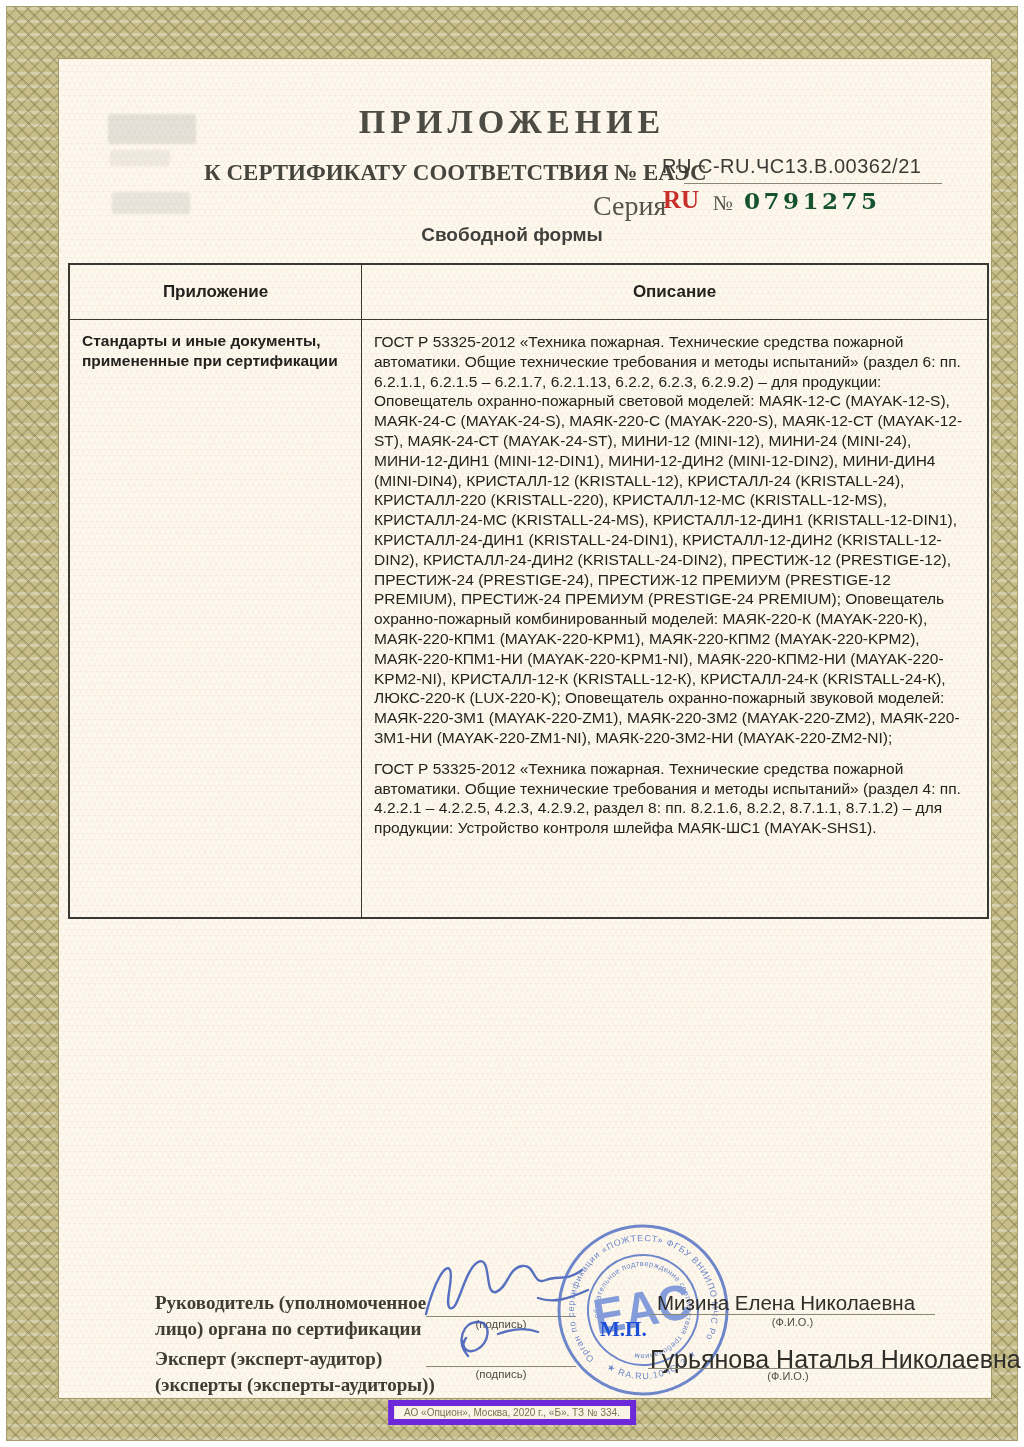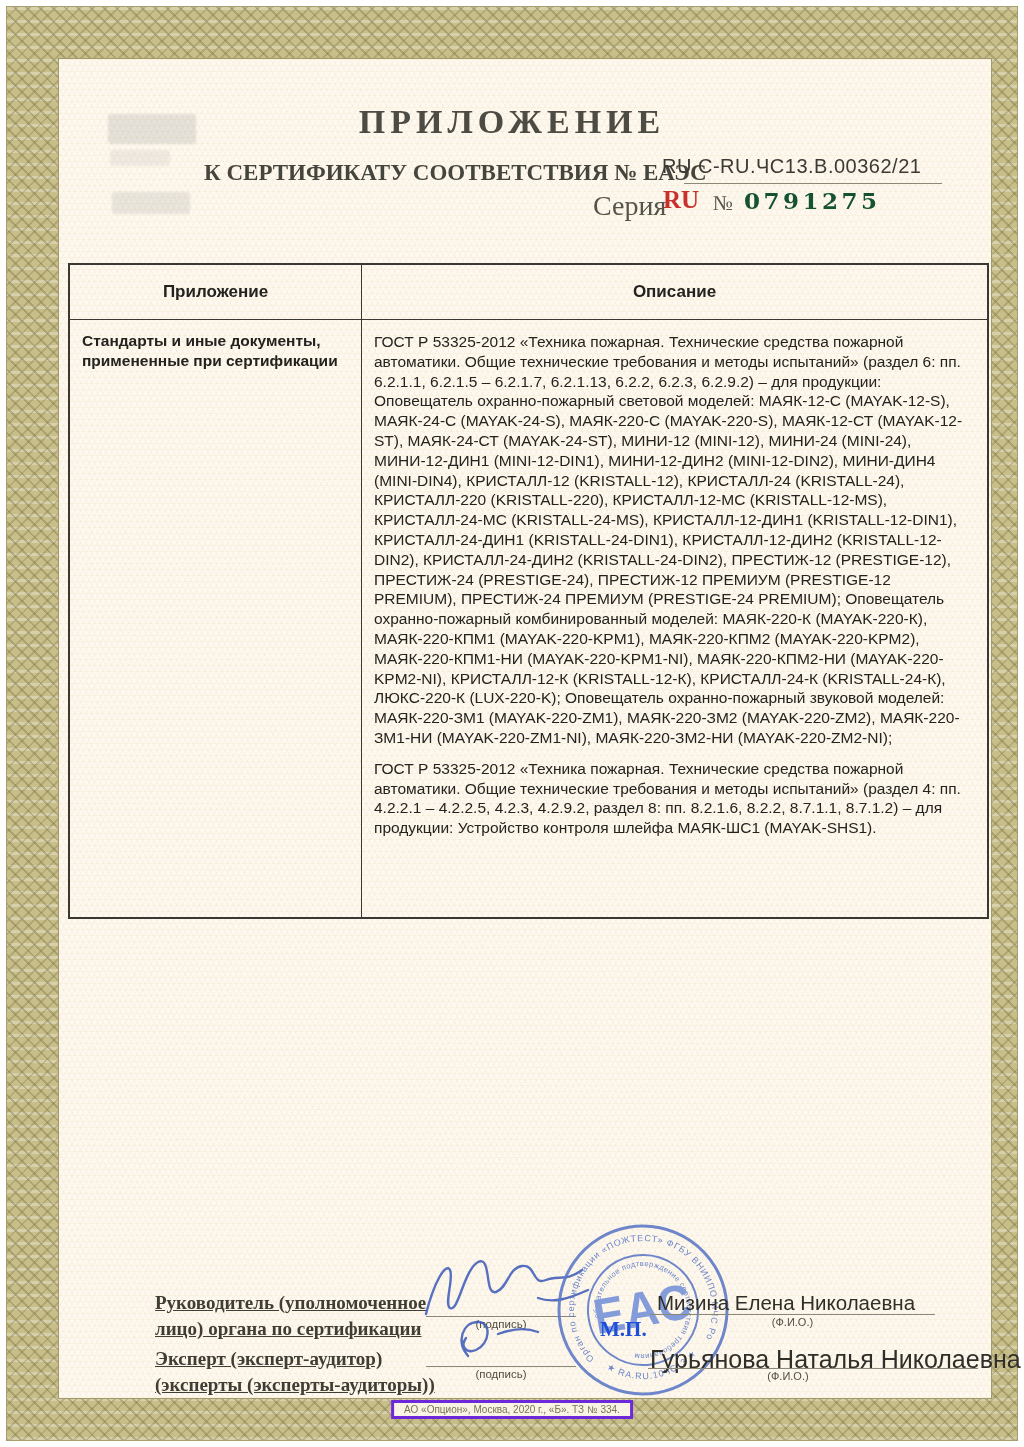--- a/index.html
+++ b/index.html
@@ -68,36 +68,36 @@
   .th-left{border-right:1.5px solid #3a3833;}
   .td-left{border-right:1.5px solid #3a3833;padding:11px 12px;
     font-weight:bold;font-size:15.5px;line-height:20px;color:#23221e;}
   .td-right{padding:12px 14px 24px 12px;font-size:15.5px;line-height:19.8px;color:#24231e;}
   .td-right p{margin:0 0 11px 0;}
   .td-right p:last-child{margin-bottom:0;}
 
   
   .sig-label{position:absolute;left:155px;width:295px;
     font-family:"Liberation Serif",serif;font-weight:600;font-size:19px;
-    line-height:26px;color:#3f3d34;text-decoration:underline;}
+    line-height:26px;color:#3f3d34;}
   .sig-line{position:absolute;height:0;border-top:1px solid #8a8878;}
   .sig-caption{position:absolute;font-size:11.5px;color:#504e44;text-align:center;}
   .person-name{position:absolute;font-size:20.5px;color:#2f2e29;white-space:nowrap;}
   .fio-caption{position:absolute;font-size:11px;color:#504e44;text-align:center;}
   .mp-label{position:absolute;left:600px;top:1317px;
     font-family:"Liberation Serif",serif;font-weight:bold;font-size:21px;color:#1d4ed8;}
 
   .stamp{position:absolute;left:553px;top:1220px;width:180px;height:180px;
     transform:rotate(-10deg);opacity:.88;}
   .sig-svg{position:absolute;}
 
   
   .imprint{position:absolute;top:1400px;left:50%;transform:translateX(-50%);
     font-size:10px;color:#7a7350;background:rgba(253,249,238,.92);
-    border:3px solid #6d28d9;padding:1px 10px;white-space:nowrap;z-index:5;}
+    border:6px solid #6d28d9;padding:1px 10px;white-space:nowrap;z-index:5;}
 </style>
 </head>
 <body>
 
 <div id="page">
 
   <div class="band"></div>
   <div class="paper"></div>
 
   <div class="blob" style="left:108px;top:114px;width:88px;height:30px;background:rgba(120,120,125,.18);"></div>
@@ -106,20 +106,21 @@
 
 
   <div class="doc-title">ПРИЛОЖЕНИЕ</div>
   <div class="subtitle">К СЕРТИФИКАТУ СООТВЕТСТВИЯ № ЕАЭС</div>
   <div class="cert-number">RU C-RU.ЧС13.В.00362/21</div>
   <div class="cert-underline"></div>
   <div class="series-label">Серия</div>
   <div class="series-value">RU</div>
   <div class="num-sign">№</div>
   <div class="blank-number">0791275</div>
+  <div class="form-type">Свободной формы</div>
 
   <div class="doc-table">
     <div class="th th-left">Приложение</div>
     <div class="th">Описание</div>
     <div class="td-left">Стандарты и иные документы, примененные при сертификации</div>
     <div class="td-right">
       <p>ГОСТ Р 53325-2012 «Техника пожарная. Технические средства пожарной автоматики. Общие технические требования и методы испытаний» (раздел 6: пп. 6.2.1.1, 6.2.1.5 – 6.2.1.7, 6.2.1.13, 6.2.2, 6.2.3, 6.2.9.2) – для продукции: Оповещатель охранно-пожарный световой моделей: МАЯК-12-С (MAYAK-12-S), МАЯК-24-С (MAYAK-24-S), МАЯК-220-С (MAYAK-220-S), МАЯК-12-СТ (MAYAK-12-ST), МАЯК-24-СТ (MAYAK-24-ST), МИНИ-12 (MINI-12), МИНИ-24 (MINI-24), МИНИ-12-ДИН1 (MINI-12-DIN1), МИНИ-12-ДИН2 (MINI-12-DIN2), МИНИ-ДИН4 (MINI-DIN4), КРИСТАЛЛ-12 (KRISTALL-12), КРИСТАЛЛ-24 (KRISTALL-24), КРИСТАЛЛ-220 (KRISTALL-220), КРИСТАЛЛ-12-МС (KRISTALL-12-MS), КРИСТАЛЛ-24-МС (KRISTALL-24-MS), КРИСТАЛЛ-12-ДИН1 (KRISTALL-12-DIN1), КРИСТАЛЛ-24-ДИН1 (KRISTALL-24-DIN1), КРИСТАЛЛ-12-ДИН2 (KRISTALL-12-DIN2), КРИСТАЛЛ-24-ДИН2 (KRISTALL-24-DIN2), ПРЕСТИЖ-12 (PRESTIGE-12), ПРЕСТИЖ-24 (PRESTIGE-24), ПРЕСТИЖ-12 ПРЕМИУМ (PRESTIGE-12 PREMIUM), ПРЕСТИЖ-24 ПРЕМИУМ (PRESTIGE-24 PREMIUM); Оповещатель охранно-пожарный комбинированный моделей: МАЯК-220-К (MAYAK-220-К), МАЯК-220-КПМ1 (MAYAK-220-KPM1), МАЯК-220-КПМ2 (MAYAK-220-KPM2), МАЯК-220-КПМ1-НИ (MAYAK-220-KPM1-NI), МАЯК-220-КПМ2-НИ (MAYAK-220-KPM2-NI), КРИСТАЛЛ-12-К (KRISTALL-12-К), КРИСТАЛЛ-24-К (KRISTALL-24-К), ЛЮКС-220-К (LUX-220-K); Оповещатель охранно-пожарный звуковой моделей: МАЯК-220-ЗМ1 (MAYAK-220-ZM1), МАЯК-220-ЗМ2 (MAYAK-220-ZM2), МАЯК-220-ЗМ1-НИ (MAYAK-220-ZM1-NI), МАЯК-220-ЗМ2-НИ (MAYAK-220-ZM2-NI);</p>
       <p>ГОСТ Р 53325-2012 «Техника пожарная. Технические средства пожарной автоматики. Общие технические требования и методы испытаний» (раздел 4: пп. 4.2.2.1 – 4.2.2.5, 4.2.3, 4.2.9.2, раздел 8: пп. 8.2.1.6, 8.2.2, 8.7.1.1, 8.7.1.2) – для продукции: Устройство контроля шлейфа МАЯК-ШС1 (MAYAK-SHS1).</p>
     </div>
   </div>

